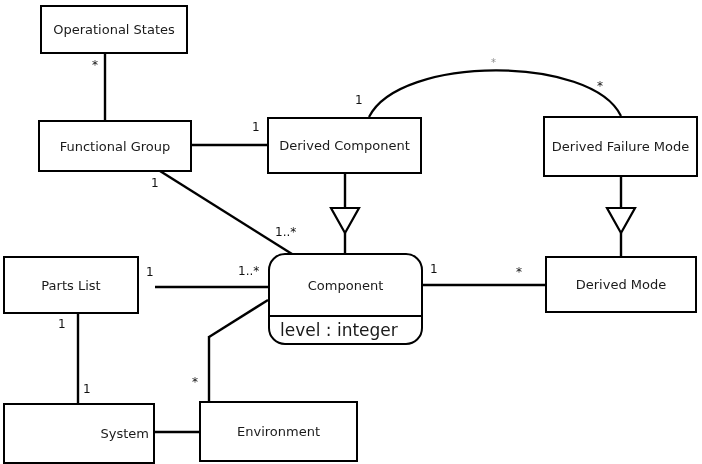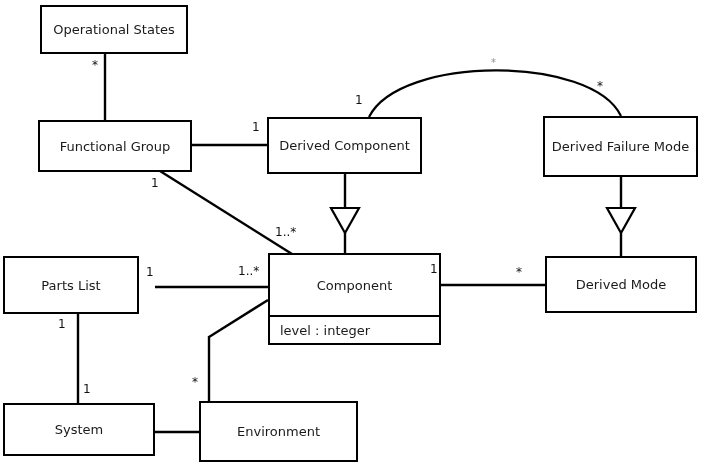--- a/index.html
+++ b/index.html
@@ -42,21 +42,21 @@
     text-align: center;
     font-size: 13px;
     color: #1a1a1a;
     padding: 0 4px;
   }
   .uml-attr-compartment {
     border-top: 2px solid #000000;
     display: flex;
     align-items: center;
     justify-content: flex-start;
-    font-size: 13px;
+    font-size: 17px;
     color: #1a1a1a;
     padding: 4px 0 4px 10px;
     height: 28px;
     box-sizing: border-box;
   }
   .mult-label {
     position: absolute;
     font-size: 12px;
     color: #111111;
     white-space: nowrap;
@@ -115,28 +115,28 @@
       </div>
       <div class="uml-class" style="left: 267px; top: 117px; width: 155px; height: 57px;">
         <div class="uml-name-compartment">Derived Component</div>
       </div>
       <div class="uml-class" style="left: 543px; top: 116px; width: 155px; height: 61px;">
         <div class="uml-name-compartment">Derived Failure Mode</div>
       </div>
       <div class="uml-class" style="left: 3px; top: 256px; width: 136px; height: 58px;">
         <div class="uml-name-compartment">Parts List</div>
       </div>
-      <div class="uml-class" style="left: 268px; top: 253px; width: 173px; height: 92px;">
+      <div class="uml-class" style="left: 268px; top: 253px; width: 155px; height: 92px; border-radius: 17px;">
         <div class="uml-name-compartment">Component</div>
         <div class="uml-attr-compartment">level : integer</div>
       </div>
       <div class="uml-class" style="left: 545px; top: 256px; width: 152px; height: 57px;">
         <div class="uml-name-compartment">Derived Mode</div>
       </div>
-      <div class="uml-class" style="left: 3px; top: 403px; width: 152px; height: 53px;">
+      <div class="uml-class" style="left: 3px; top: 403px; width: 152px; height: 61px; align-items: flex-end;">
         <div class="uml-name-compartment">System</div>
       </div>
       <div class="uml-class" style="left: 199px; top: 401px; width: 159px; height: 61px;">
         <div class="uml-name-compartment">Environment</div>
       </div>
     </div>
 
   <div id="label-layer">
       <div class="mult-label star-small" style="left: 92px; top: 59px;">*</div>
       <div class="mult-label" style="left: 252px; top: 121px;">1</div>

